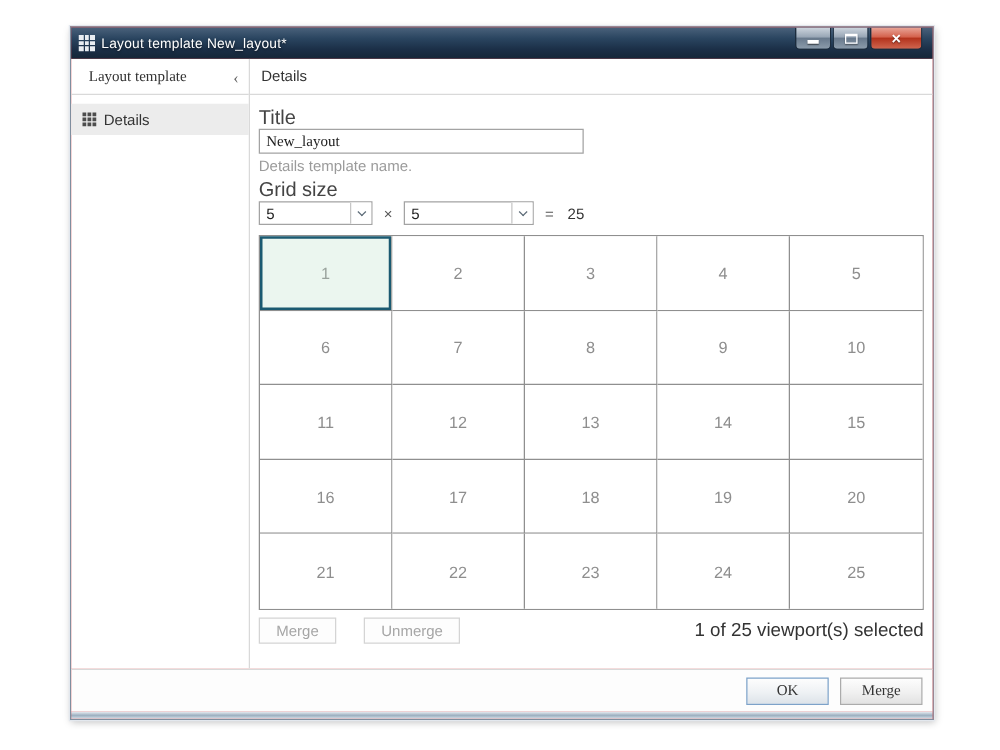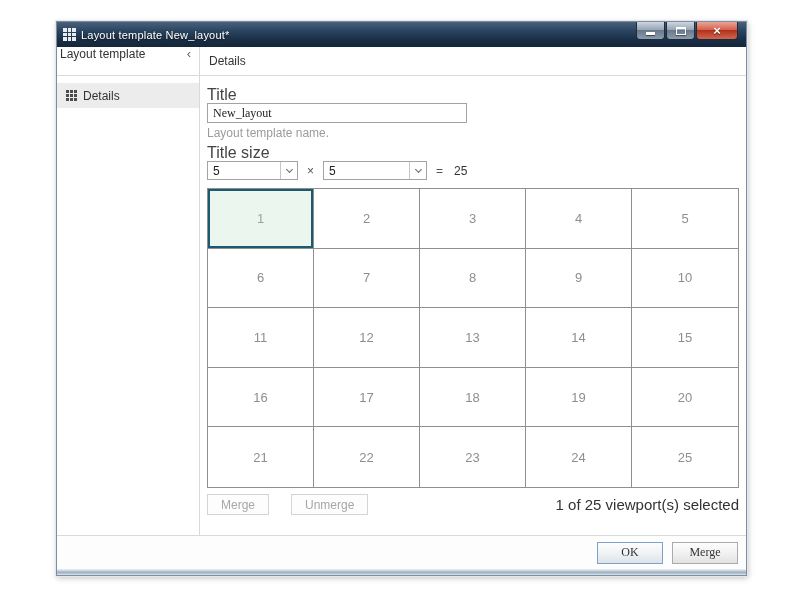--- a/index.html
+++ b/index.html
@@ -40,21 +40,21 @@
   .glyph-max { width:10px; height:8px; border:1px solid #ffffff; border-top:2px solid #ffffff;
     box-shadow:0 1px 1px rgba(0,0,0,.4); background:transparent; }
   .glyph-close { color:#ffffff; font-size:13px; font-weight:bold; line-height:1;
     text-shadow:0 1px 1px rgba(0,0,0,.5); }
 
   
   .content { flex:1 1 auto; display:flex; min-height:0; background:#ffffff; }
 
   .sidebar { flex:0 0 143px; border-right:1px solid #d9d9d9; display:flex; flex-direction:column; }
   .sidebar-header { height:29px; border-bottom:1px solid #d9d9d9;
-    display:flex; align-items:flex-start; justify-content:space-between; padding:0 8px 0 3px; }
+    display:flex; align-items:center; justify-content:space-between; padding:0 8px 0 14px;font-family:Liberation Serif, serif; }
   .sidebar-header-label { font-size:12px; color:#333333; }
   .collapse { color:#666666; font-size:13px; cursor:pointer; line-height:1; }
   .side-item { height:25px; margin-top:7px; background:#ececec;
     display:flex; align-items:center; padding-left:9px; cursor:pointer; }
   .side-item .mini-grid { width:11px; height:11px; display:grid;
     grid-template-columns:repeat(3,1fr); grid-template-rows:repeat(3,1fr); gap:1px; margin-right:6px; }
   .side-item .mini-grid span { background:#4d4d4d; }
   .side-item-label { font-size:12px; color:#333333; }
 
   .main { flex:1 1 auto; display:flex; flex-direction:column; min-width:0; }
@@ -164,23 +164,23 @@
       </div>
     </div>
 
     <div class="main">
       <div class="main-header">Details</div>
 
       <div class="main-body">
 
         <div class="field-label">Title</div>
         <input class="text-input" type="text" value="New_layout" style="">
-        <div class="hint">Layout template name.</div>
-
-        <div class="field-label gridsize-label">Title size</div>
+        <div class="hint">Details template name.</div>
+
+        <div class="field-label gridsize-label">Grid size</div>
         <div class="combo-row">
           <div class="combo first">
             <span class="combo-value">5</span>
             <span class="combo-btn">
                 <span class="chev"></span>
               </span>
           </div>
           <span class="op">×</span>
           <div class="combo second">
             <span class="combo-value">5</span>

